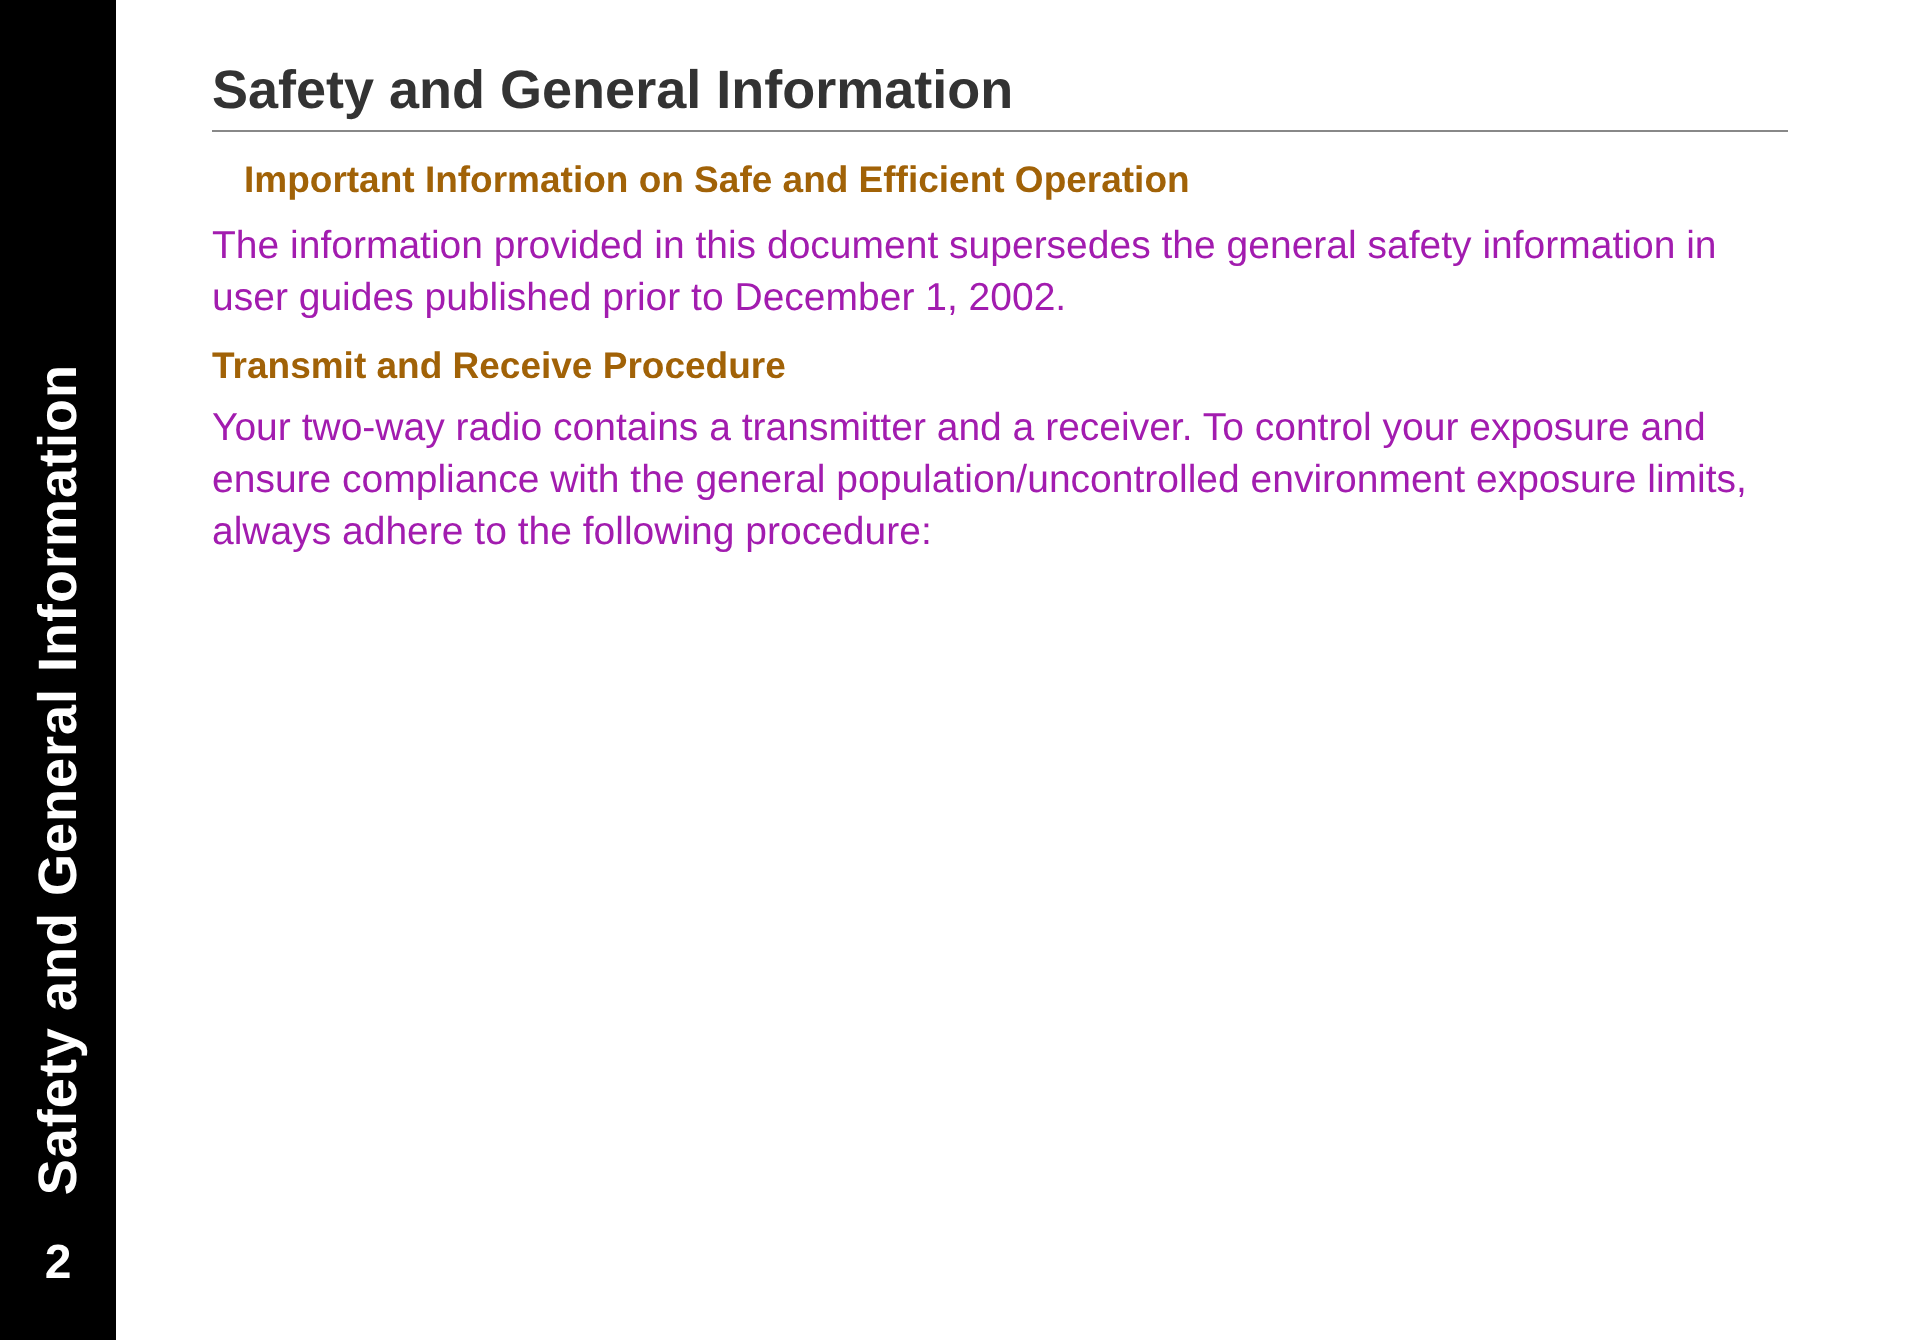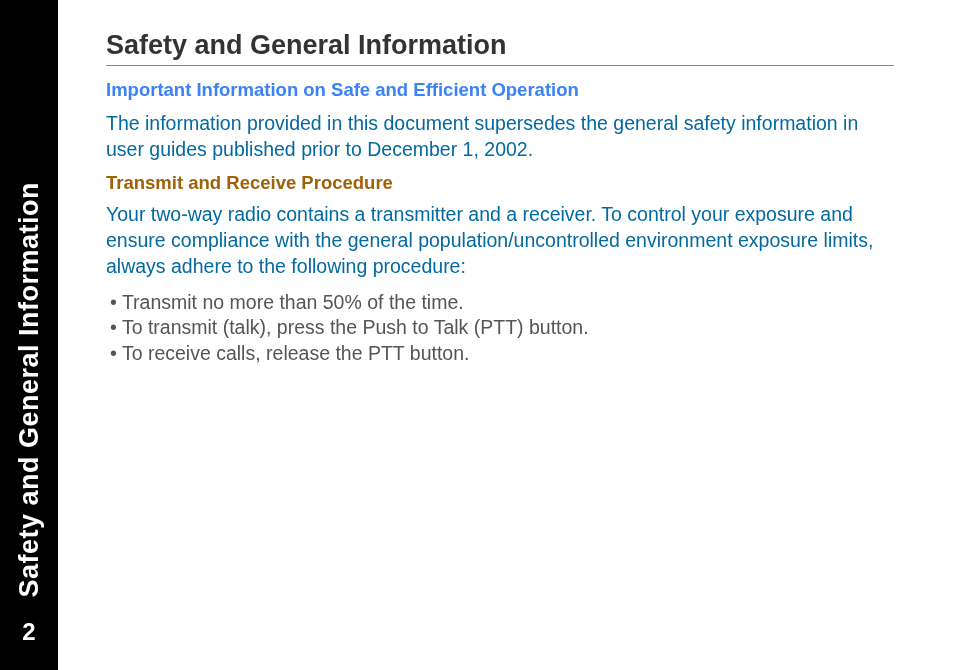--- a/index.html
+++ b/index.html
@@ -47,28 +47,29 @@
       font-size: 27px;
       font-weight: bold;
       color: #333;
       margin-bottom: 12px;
       border-bottom: 1px solid #888;
       padding-bottom: 4px;
     }
     .subheading-bold {
       font-size: 18.5px;
       font-weight: bold;
-      color: #3b82f6;
+      color: #a16207;
       line-height: 1.35;
       margin-bottom: 8px;
+      margin-left: 16px;
     }
     .body-text {
       font-size: 19.5px;
       line-height: 1.32;
-      color: #0369a1;
+      color: #a21caf;
       margin-bottom: 10px;
     }
     .section-title {
       font-size: 18.5px;
       font-weight: bold;
       color: #a16207;
       margin-top: 6px;
       margin-bottom: 8px;
     }
     .bullet-list {
@@ -99,22 +100,17 @@
   <div class="subheading-bold">
     <div>Important Information on Safe and Efficient Operation</div>
   </div>
 
   <p class="body-text">The information provided in this document supersedes the general safety information in user guides published prior to December 1, 2002.</p>
 
   <div class="section-title">Transmit and Receive Procedure</div>
 
   <p class="body-text">Your two-way radio contains a transmitter and a receiver. To control your exposure and ensure compliance with the general population/uncontrolled environment exposure limits, always adhere to the following procedure:</p>
 
-  <div class="bullet-list">
-    <div class="bullet-item">Transmit no more than 50% of the time.</div>
-    <div class="bullet-item">To transmit (talk), press the Push to Talk (PTT) button.</div>
-    <div class="bullet-item">To receive calls, release the PTT button.</div>
-  </div>
 
 
 
 
 </div>
 
 </body></html>

